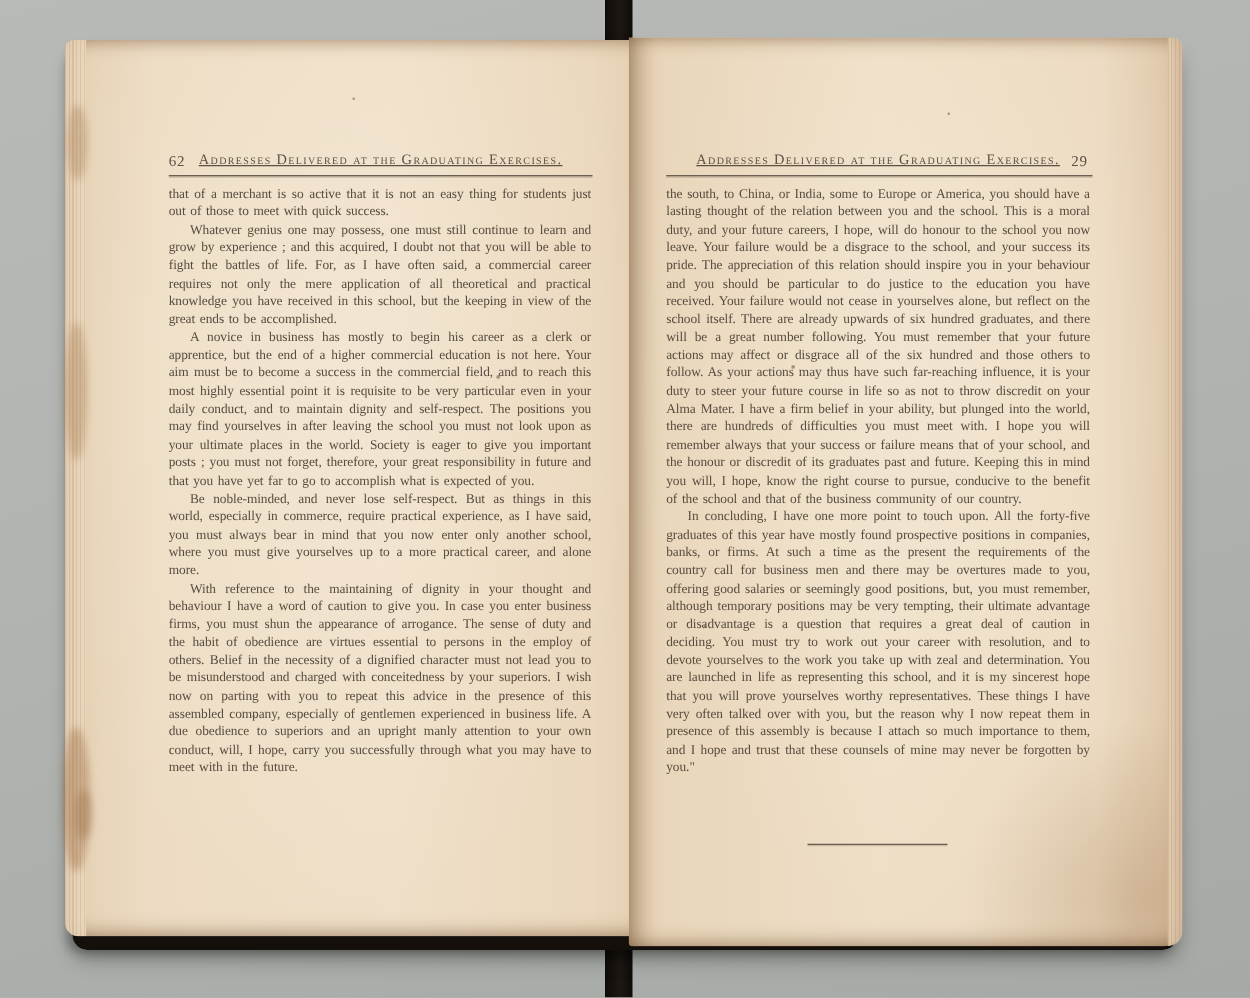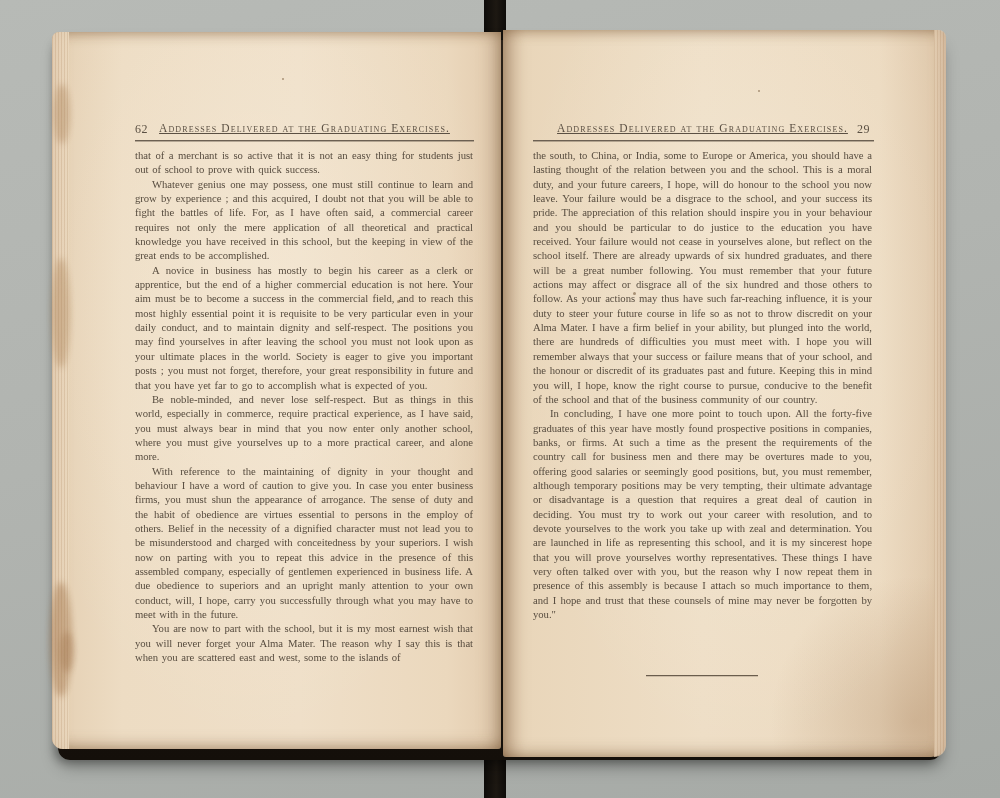--- a/index.html
+++ b/index.html
@@ -22,20 +22,21 @@
     border-radius:7px 0 3px 11px;
     background:
       radial-gradient(ellipse at 45% 38%, rgba(255,250,238,.28), rgba(255,250,238,0) 70%),
       linear-gradient(90deg,#d9bfa3 0px,#e6d2b6 16px,#eddcc3 70px,#efdfc8 55%,#ebd8bd 88%,#e2cbae 100%),
       #ecdbc2;
     box-shadow:
       inset -12px 0 20px -10px rgba(95,62,32,.55),
       inset 0 10px 14px -10px rgba(130,95,60,.55),
       inset 0 -12px 16px -11px rgba(120,85,50,.5),
       inset 14px 0 18px -12px rgba(150,110,70,.35);
+    padding-left: 30px;
   }
   .page-right{
     left:503px;top:30px;width:443px;height:727px;
     border-radius:0 9px 15px 3px;
     background:
       radial-gradient(ellipse at 55% 40%, rgba(255,250,238,.28), rgba(255,250,238,0) 70%),
       radial-gradient(circle at 93% 95%, rgba(140,95,55,.25), rgba(140,95,55,0) 18%),
       linear-gradient(90deg,#dfc7aa 0px,#e9d6ba 22px,#eedec6 45%,#ecdac0 85%,#dfc8ab 98%,#d5baa0 100%),
       #ecdbc2;
     box-shadow:
@@ -101,26 +102,25 @@
     </div>
     <div class="speck" style="left:230px;top:46px;"></div>
     <div class="speck" style="left:345px;top:268px;width:3px;height:3px;"></div>
     <div class="speck" style="left:150px;top:540px;"></div>
     <div class="page-header">
       <span class="pagenum">62</span>
       <span class="running-title">Addresses Delivered at the Graduating Exercises.</span>
     </div>
     <div class="header-rule"></div>
     <div class="page-body">
-        <p class="para">that of a merchant is so active that it is not an easy thing for students just out of school to prove with quick success.</p>
+        <p class="para">that of a merchant is so active that it is not an easy thing for students just out of those to meet with quick success.</p>
         <p class="para indent">Whatever genius one may possess, one must still continue to learn and grow by experience ; and this acquired, I doubt not that you will be able to fight the battles of life.  For, as I have often said, a commercial career requires not only the mere application of all theoretical and practical knowledge you have received in this school, but the keeping in view of the great ends to be accomplished.</p>
         <p class="para indent">A novice in business has mostly to begin his career as a clerk or apprentice, but the end of a higher commercial education is not here. Your aim must be to become a success in the commercial field, and to reach this most highly essential point it is requisite to be very particular even in your daily conduct, and to maintain dignity and self-respect.  The positions you may find yourselves in after leaving the school you must not look upon as your ultimate places in the world.  Society is eager to give you important posts ; you must not forget, therefore, your great responsibility in future and that you have yet far to go to accomplish what is expected of you.</p>
         <p class="para indent">Be noble-minded, and never lose self-respect.  But as things in this world, especially in commerce, require practical experience, as I have said, you must always bear in mind that you now enter only another school, where you must give yourselves up to a more practical career, and alone more.</p>
         <p class="para indent">With reference to the maintaining of dignity in your thought and behaviour I have a word of caution to give you.  In case you enter business firms, you must shun the appearance of arrogance.  The sense of duty and the habit of obedience are virtues essential to persons in the employ of others.  Belief in the necessity of a dignified character must not lead you to be misunderstood and charged with conceitedness by your superiors.  I wish now on parting with you to repeat this advice in the presence of this assembled company, especially of gentlemen experienced in business life.  A due obedience to superiors and an upright manly attention to your own conduct, will, I hope, carry you successfully through what you may have to meet with in the future.</p>
-        <p class="para indent">You are now to part with the school, but it is my most earnest wish that you will never forget your Alma Mater.  The reason why I say this is that when you are scattered east and west, some to the islands of</p>
       </div>
   </div>
 
   <div class="page page-right">
     <div class="edge-strip-right"></div>
     <div class="speck" style="left:255px;top:60px;"></div>
     <div class="speck" style="left:130px;top:262px;width:3px;height:3px;"></div>
     <div class="speck" style="left:60px;top:470px;"></div>
     <div class="page-header">
       <span class="running-title">Addresses Delivered at the Graduating Exercises.</span>

